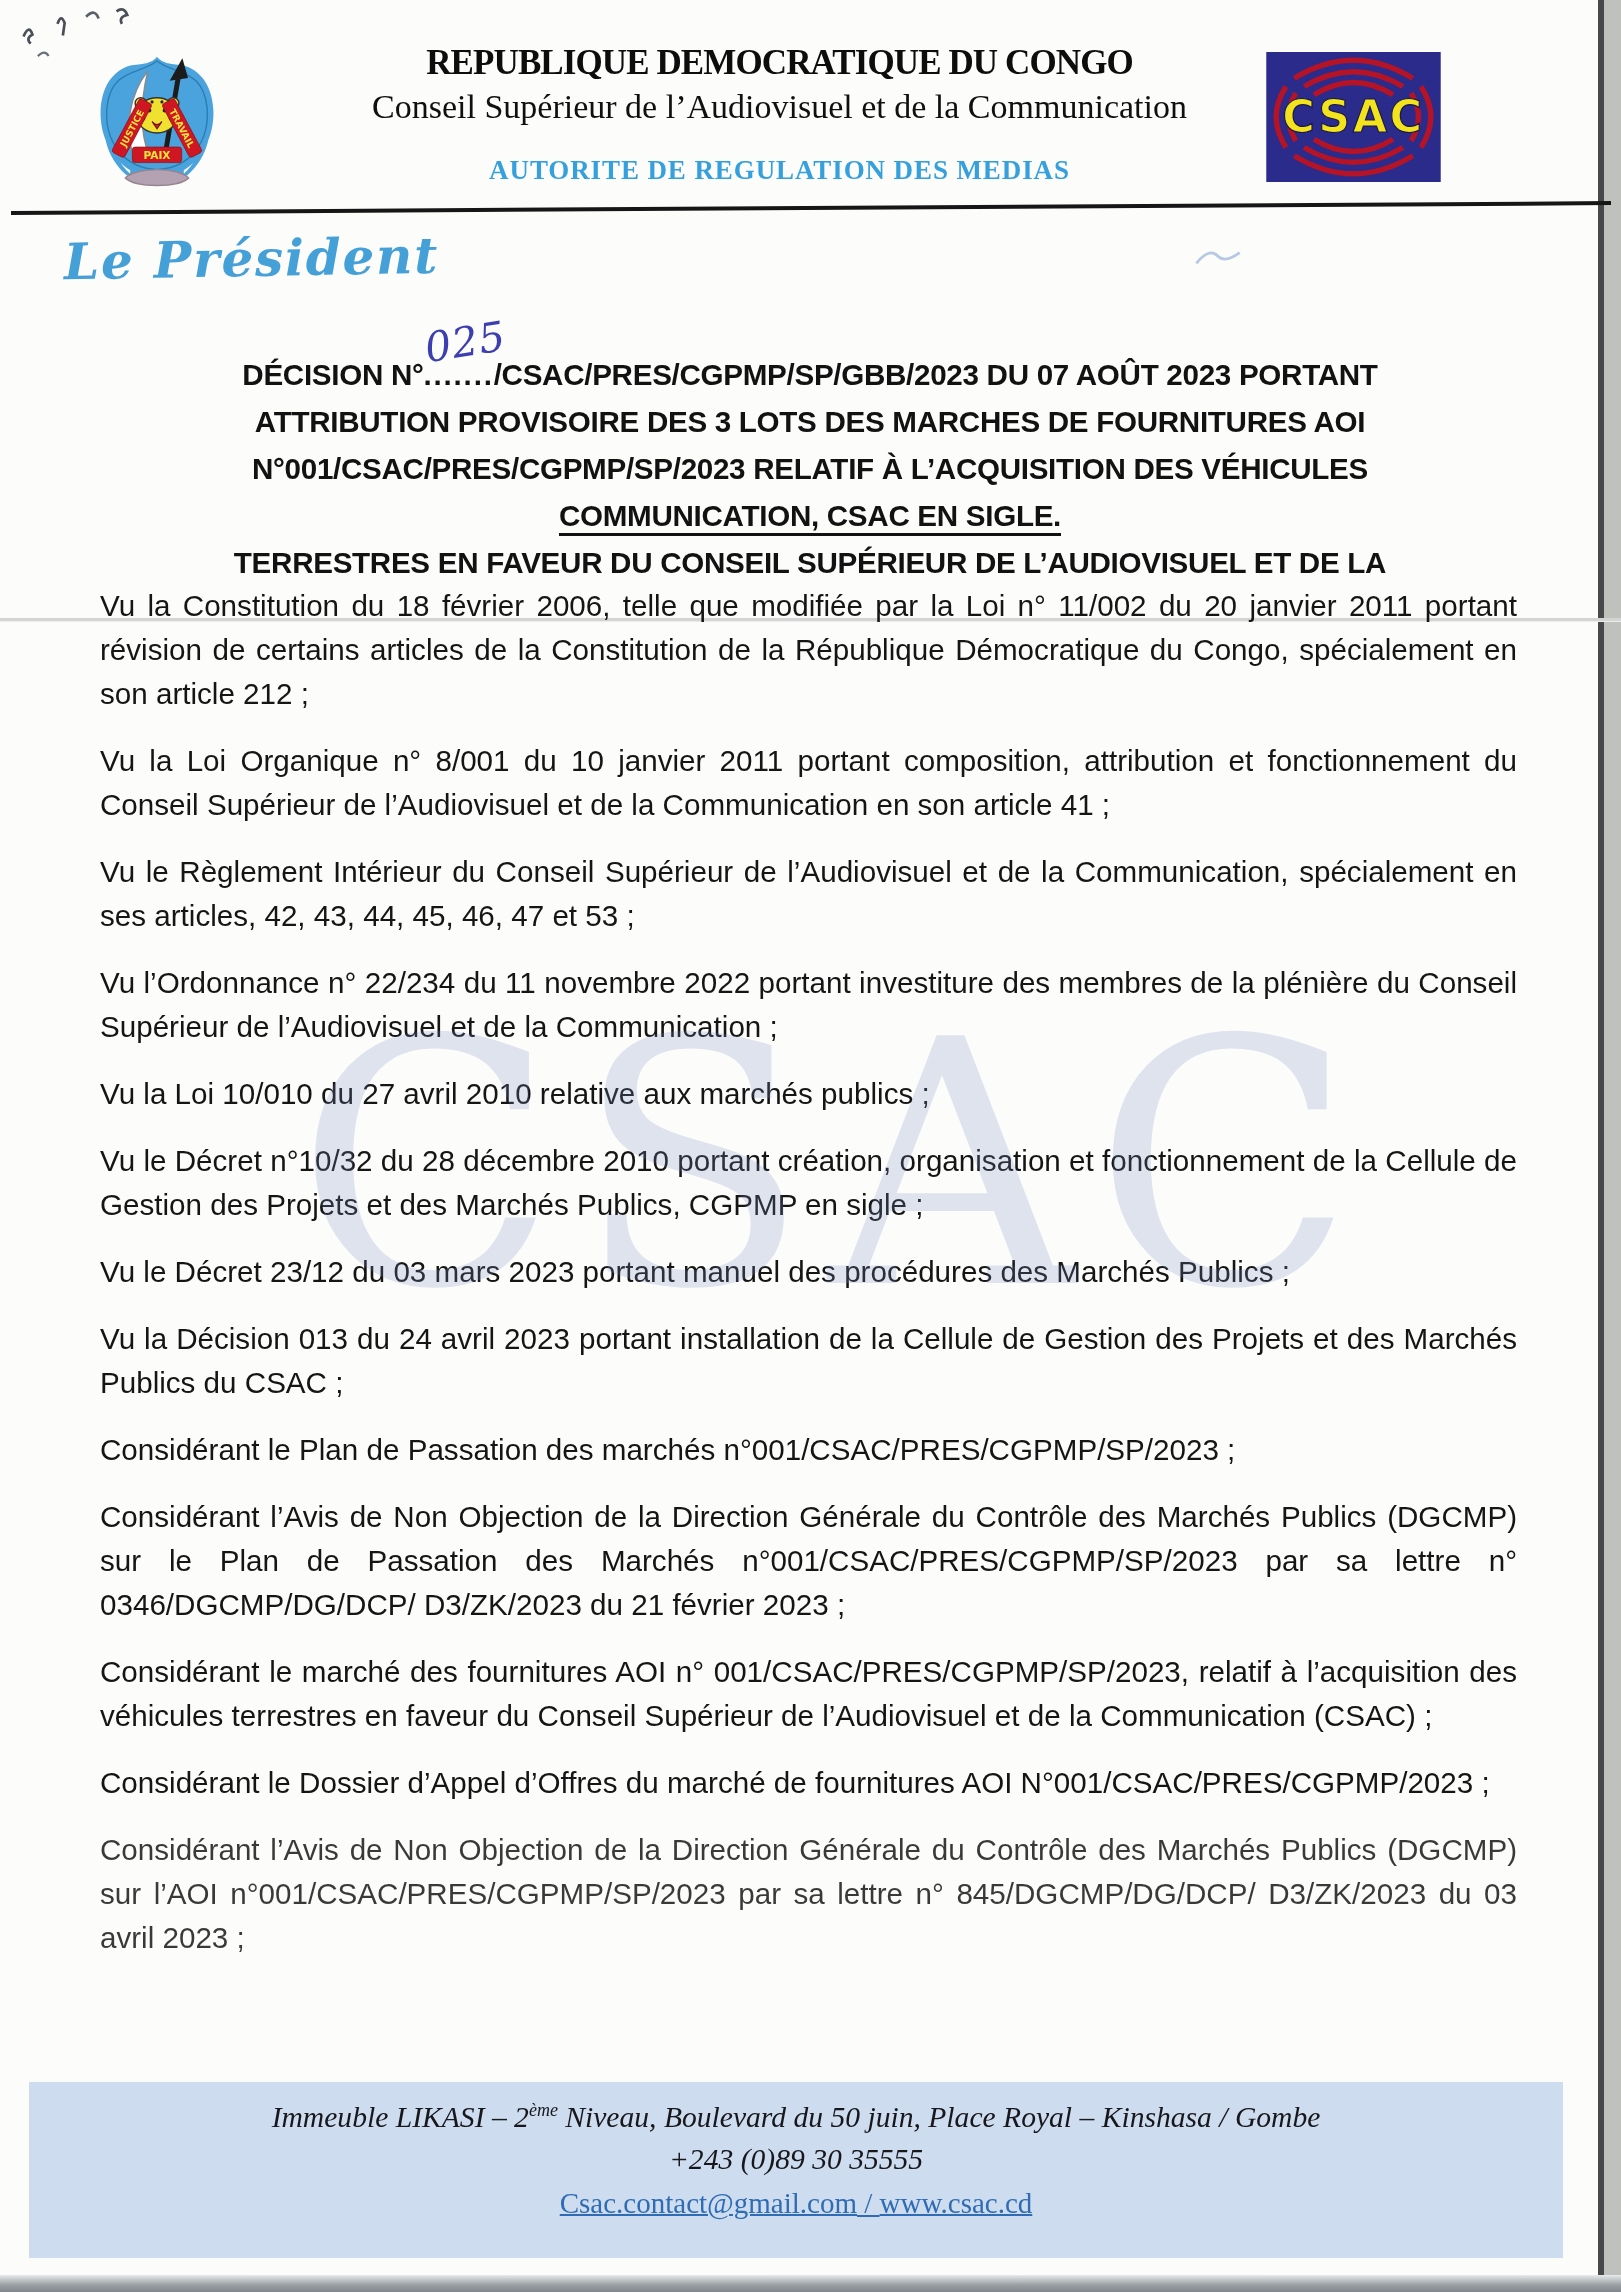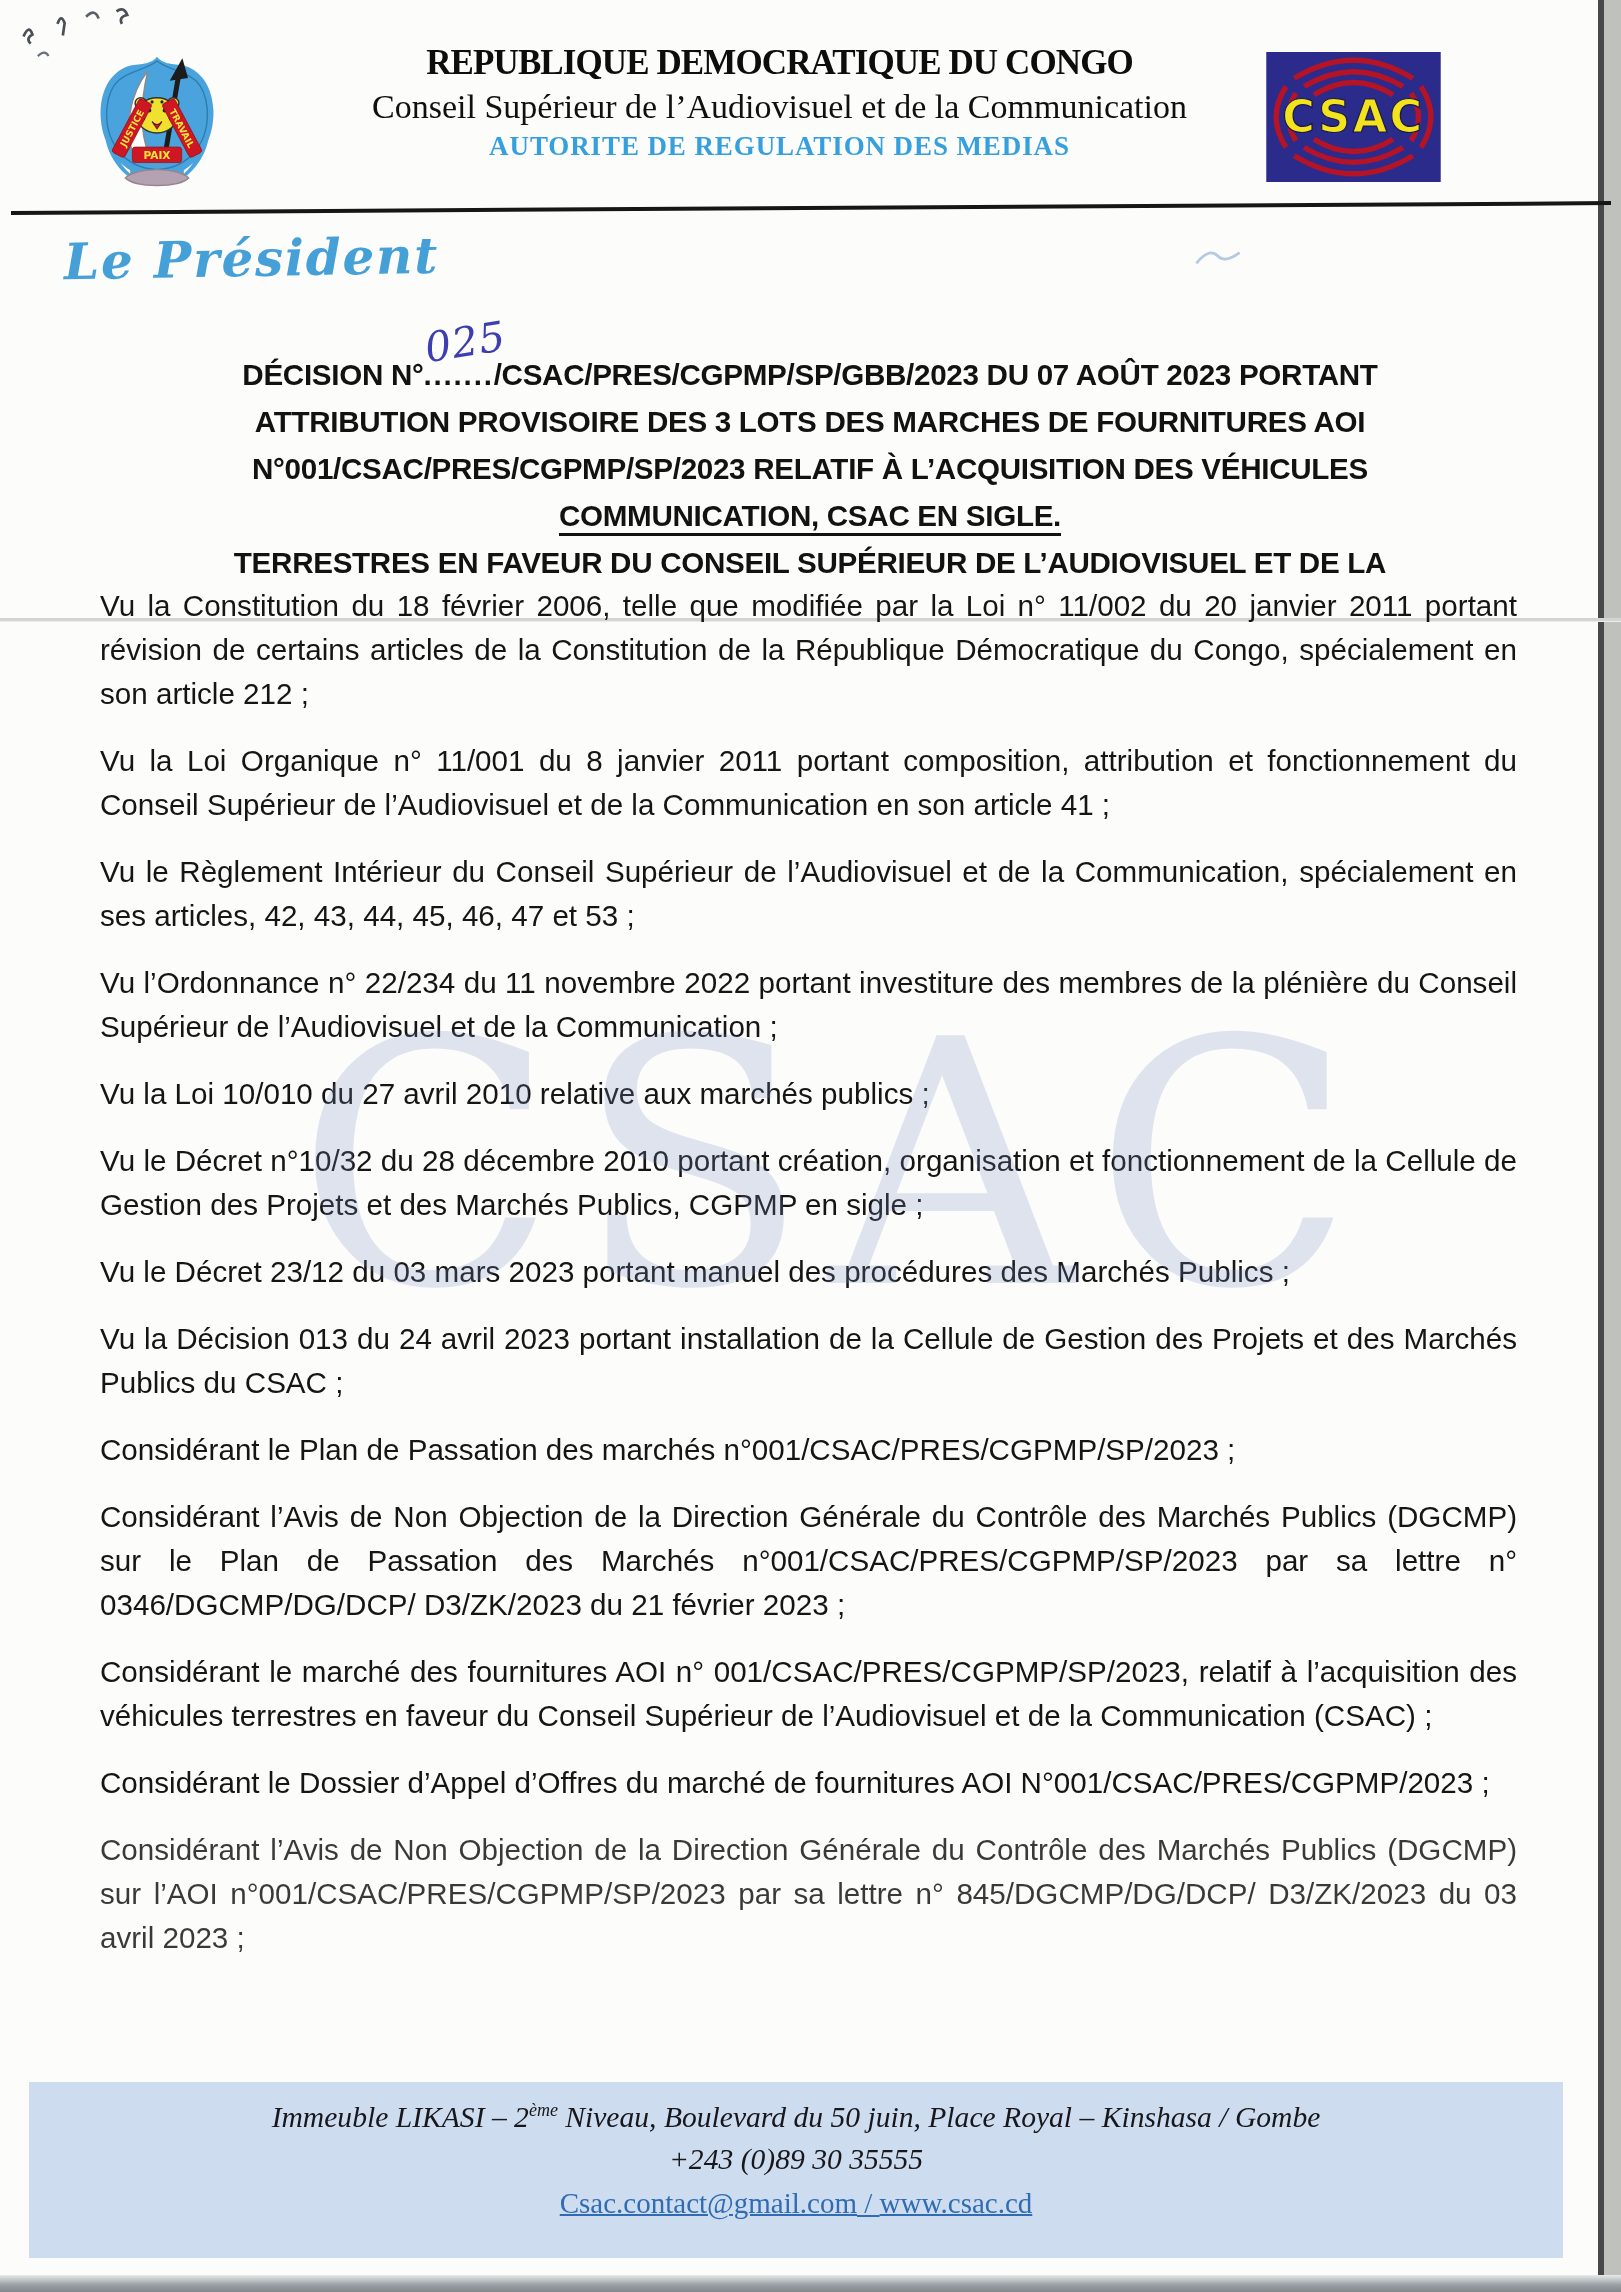--- a/index.html
+++ b/index.html
@@ -16,21 +16,21 @@
   .scanline{position:absolute;top:618px;left:0;width:1621px;height:2.7px;background:#d4d4d4;border-bottom:0.9px solid #ececec;}
   .scribbles{position:absolute;top:3.6px;left:10.7px;}
   .pen-mark{position:absolute;top:240px;left:1191px;}
   .footer-crease{position:absolute;top:2114px;left:383px;width:3.6px;height:143px;background:rgba(255,255,255,.65);}
   
   .emblem{position:absolute;top:40px;left:90px;}
   .csac-logo{position:absolute;top:52px;left:1261px;}
   .header-text{position:absolute;top:43px;left:251px;width:1057px;text-align:center;}
   .country{font-family:"Liberation Serif",serif;font-weight:bold;font-size:35px;letter-spacing:-0.9px;color:#0d0d0d;}
   .council{font-family:"Liberation Serif",serif;font-size:34px;margin-top:5.4px;color:#101010;}
-  .authority{font-family:"Liberation Serif",serif;font-weight:bold;font-size:27px;margin-top:5px;
+  .authority{font-family:"Liberation Serif",serif;font-weight:bold;font-size:27px;margin-top:29px;
     color:#35a0dd;letter-spacing:0.9px;}
   .header-rule{position:absolute;top:206px;left:10.7px;width:1600px;height:3.6px;background:#161616;transform:rotate(-.35deg);}
   
   .president{position:absolute;top:229px;left:64px;
     font-family:"DejaVu Serif",serif;font-style:italic;font-weight:bold;
     font-size:50px;color:#45a0d8;letter-spacing:1.8px;transform:rotate(-1deg);}
   
   .title{position:absolute;top:351px;left:116px;width:1388px;text-align:center;
     font-weight:bold;font-size:29.6px;line-height:47px;color:#121212;letter-spacing:-0.3px;}
   .title .tline{white-space:nowrap;}
@@ -141,21 +141,21 @@
       <span>DÉCISION N°</span><span class="dots-wrap"><span class="dots">.......</span><span class="handwritten">025</span></span><span>/CSAC/PRES/CGPMP/SP/GBB/2023 DU 07 AOÛT 2023 PORTANT</span>
     </div>
     <div class="tline">ATTRIBUTION PROVISOIRE DES 3 LOTS DES MARCHES DE FOURNITURES AOI</div>
     <div class="tline">N°001/CSAC/PRES/CGPMP/SP/2023 RELATIF À L’ACQUISITION DES VÉHICULES</div>
     <div class="tline"><span class="underlined">COMMUNICATION, CSAC EN SIGLE.</span></div>
     <div class="tline">TERRESTRES EN FAVEUR DU CONSEIL SUPÉRIEUR DE L’AUDIOVISUEL ET DE LA</div>
   </div>
 
   <div class="body-text">
       <p>Vu la Constitution du 18 février 2006, telle que modifiée par la Loi n° 11/002 du 20 janvier 2011 portant révision de certains articles de la Constitution de la République Démocratique du Congo, spécialement en son article 212 ;</p>
-      <p>Vu la Loi Organique n° 11/001 du 8 janvier 2011 portant composition, attribution et fonctionnement du Conseil Supérieur de l’Audiovisuel et de la Communication en son article 41 ;</p>
+      <p>Vu la Loi Organique n° 8/001 du 10 janvier 2011 portant composition, attribution et fonctionnement du Conseil Supérieur de l’Audiovisuel et de la Communication en son article 41 ;</p>
       <p>Vu le Règlement Intérieur du Conseil Supérieur de l’Audiovisuel et de la Communication, spécialement en ses articles, 42, 43, 44, 45, 46, 47 et 53 ;</p>
       <p>Vu l’Ordonnance n° 22/234 du 11 novembre 2022 portant investiture des membres de la plénière du Conseil Supérieur de l’Audiovisuel et de la Communication ;</p>
       <p>Vu la Loi 10/010 du 27 avril 2010 relative aux marchés publics ;</p>
       <p>Vu le Décret n°10/32 du 28 décembre 2010 portant création, organisation et fonctionnement de la Cellule de Gestion des Projets et des Marchés Publics, CGPMP en sigle ;</p>
       <p>Vu le Décret 23/12 du 03 mars 2023 portant manuel des procédures des Marchés Publics ;</p>
       <p>Vu la Décision 013 du 24 avril 2023 portant installation de la Cellule de Gestion des Projets et des Marchés Publics du CSAC ;</p>
       <p>Considérant le Plan de Passation des marchés n°001/CSAC/PRES/CGPMP/SP/2023 ;</p>
       <p>Considérant l’Avis de Non Objection de la Direction Générale du Contrôle des Marchés Publics (DGCMP) sur le Plan de Passation des Marchés n°001/CSAC/PRES/CGPMP/SP/2023 par sa lettre n° 0346/DGCMP/DG/DCP/ D3/ZK/2023 du 21 février 2023 ;</p>
       <p>Considérant le marché des fournitures AOI n° 001/CSAC/PRES/CGPMP/SP/2023, relatif à l’acquisition des véhicules terrestres en faveur du Conseil Supérieur de l’Audiovisuel et de la Communication (CSAC) ;</p>
       <p>Considérant le Dossier d’Appel d’Offres du marché de fournitures AOI N°001/CSAC/PRES/CGPMP/2023 ;</p>

